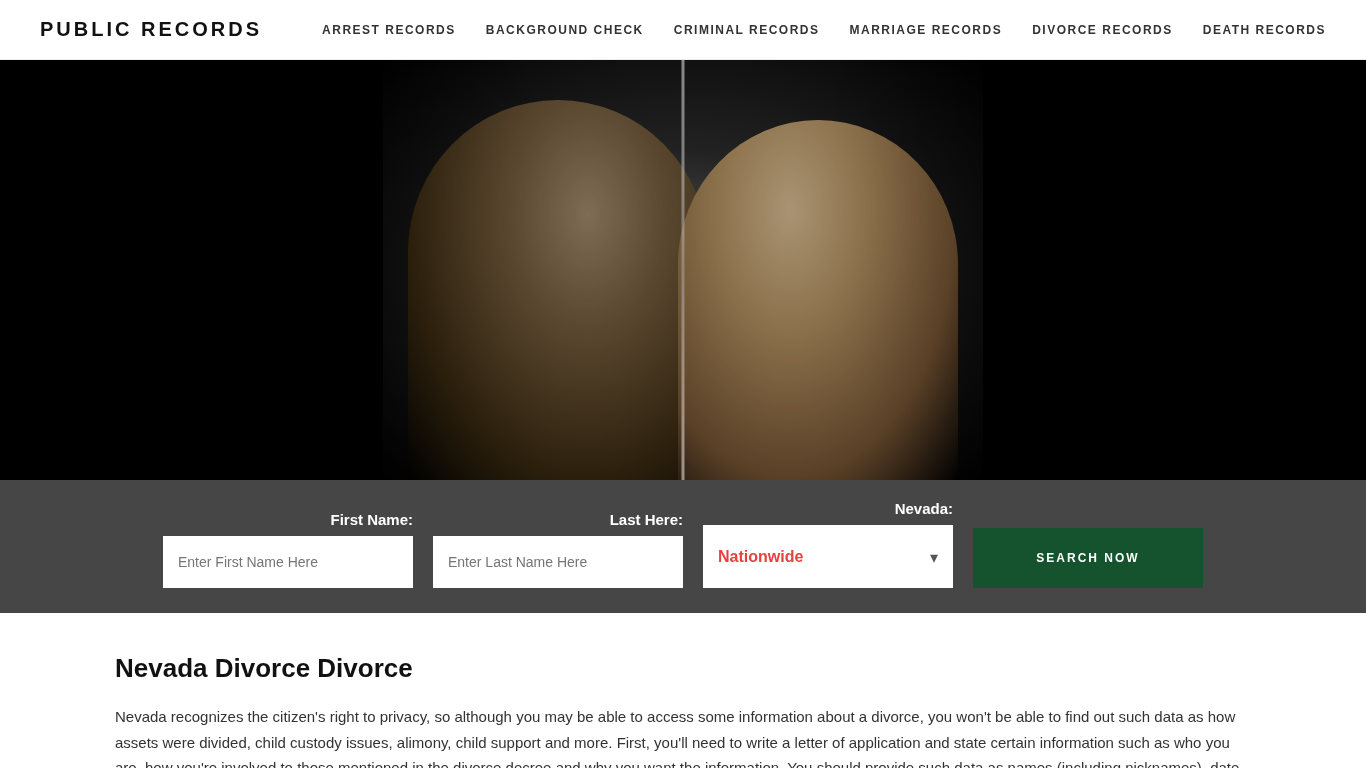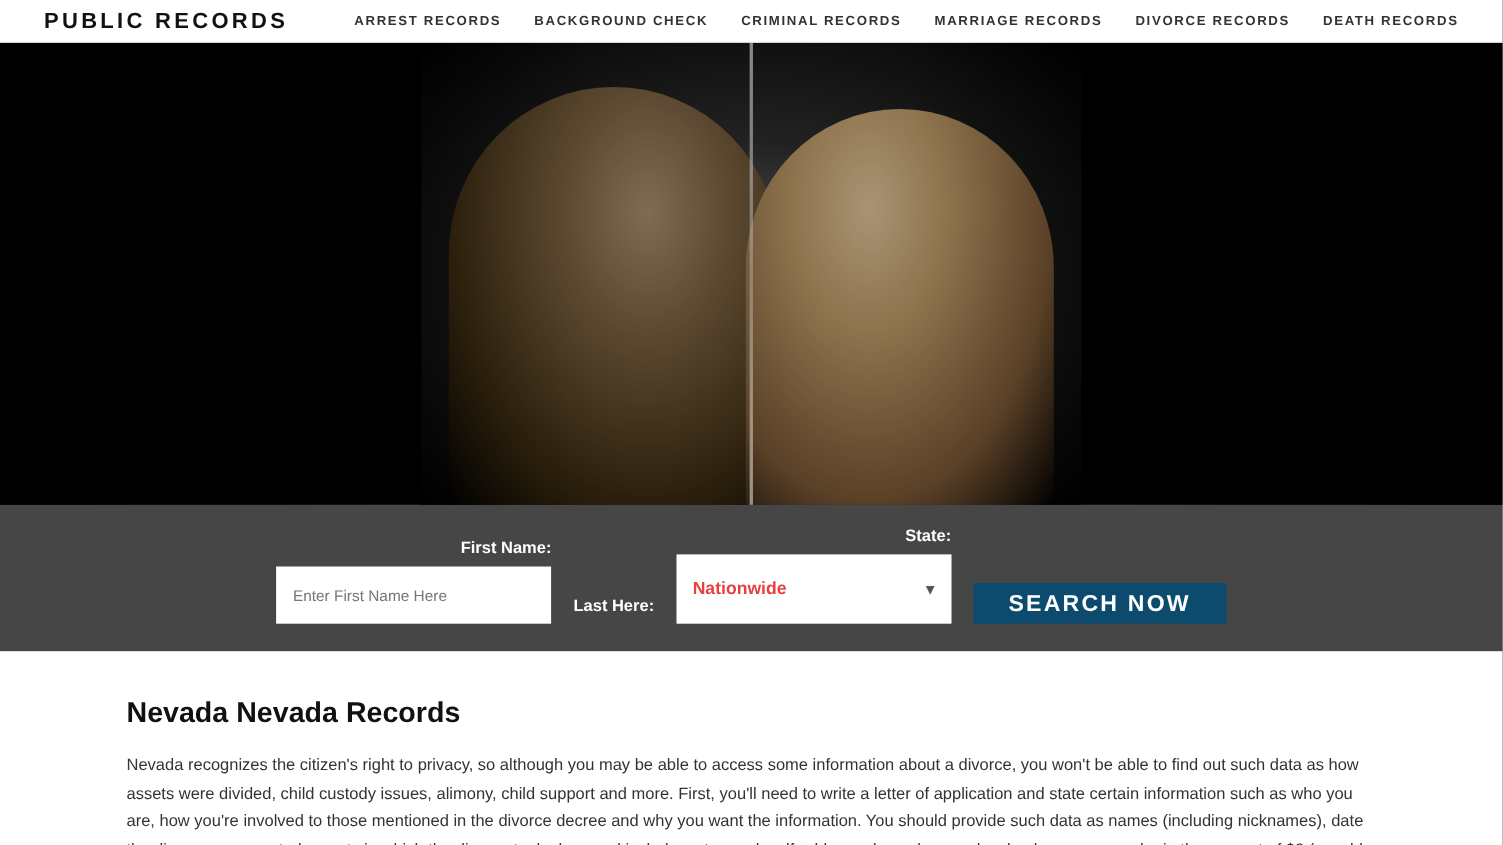--- a/index.html
+++ b/index.html
@@ -15,21 +15,21 @@
       min-height: 768px;
       overflow-x: hidden;
     }
 
     
     header {
       display: flex;
       align-items: center;
       justify-content: space-between;
       padding: 0 40px;
-      height: 39px;
+      height: 60px;
       background: #fff;
       border-bottom: 1px solid #eee;
     }
 
     .site-logo {
       font-size: 20px;
       font-weight: bold;
       letter-spacing: 3px;
       color: #111;
       text-transform: uppercase;
@@ -195,24 +195,24 @@
       right: 15px;
       top: 50%;
       transform: translateY(-50%);
       font-size: 16px;
       color: #555;
       pointer-events: none;
     }
 
     .search-button {
       width: 230px;
-      height: 37px;
-      background: #0c4a6e;
+      height: 60px;
+      background: #14532d;
       color: #fff;
-      font-size: 21px;
+      font-size: 12px;
       font-weight: bold;
       letter-spacing: 2px;
       border: none;
       cursor: pointer;
       text-transform: uppercase;
       align-self: flex-end;
     }
 
     
     .content {
@@ -260,24 +260,25 @@
 </div>
 
 <div class="search-bar">
   <div class="search-field">
     <label>First Name:</label>
     <input type="text" placeholder="Enter First Name Here" style="">
   </div>
 
   <div class="search-field">
     <label>Last Here:</label>
+    <input type="text" placeholder="Enter Last Name Here" style="">
   </div>
 
   <div class="search-field">
-    <label>State:</label>
+    <label>Nevada:</label>
     <div class="select-wrapper">
       <select>
         <option>Nationwide</option>
         <option>Alabama</option>
         <option>Alaska</option>
         <option>Arizona</option>
         <option>Arkansas</option>
         <option>California</option>
         <option>Colorado</option>
         <option>Connecticut</option>
@@ -325,15 +326,15 @@
         <option>Wisconsin</option>
         <option>Wyoming</option>
       </select>
     </div>
   </div>
 
   <button class="search-button">SEARCH NOW</button>
 </div>
 
 <div class="content">
-  <h1>Nevada Nevada Records</h1>
+  <h1>Nevada Divorce Divorce</h1>
   <p>Nevada recognizes the citizen's right to privacy, so although you may be able to access some information about a divorce, you won't be able to find out such data as how assets were divided, child custody issues, alimony, child support and more. First, you'll need to write a letter of application and state certain information such as who you are, how you're involved to those mentioned in the divorce decree and why you want the information. You should provide such data as names (including nicknames), date the divorce was granted, county in which the divorce took place and include a stamped, self-addressed envelope and a check or money order in the amount of $8 (payable</p>
 </div>
 
 </body></html>

